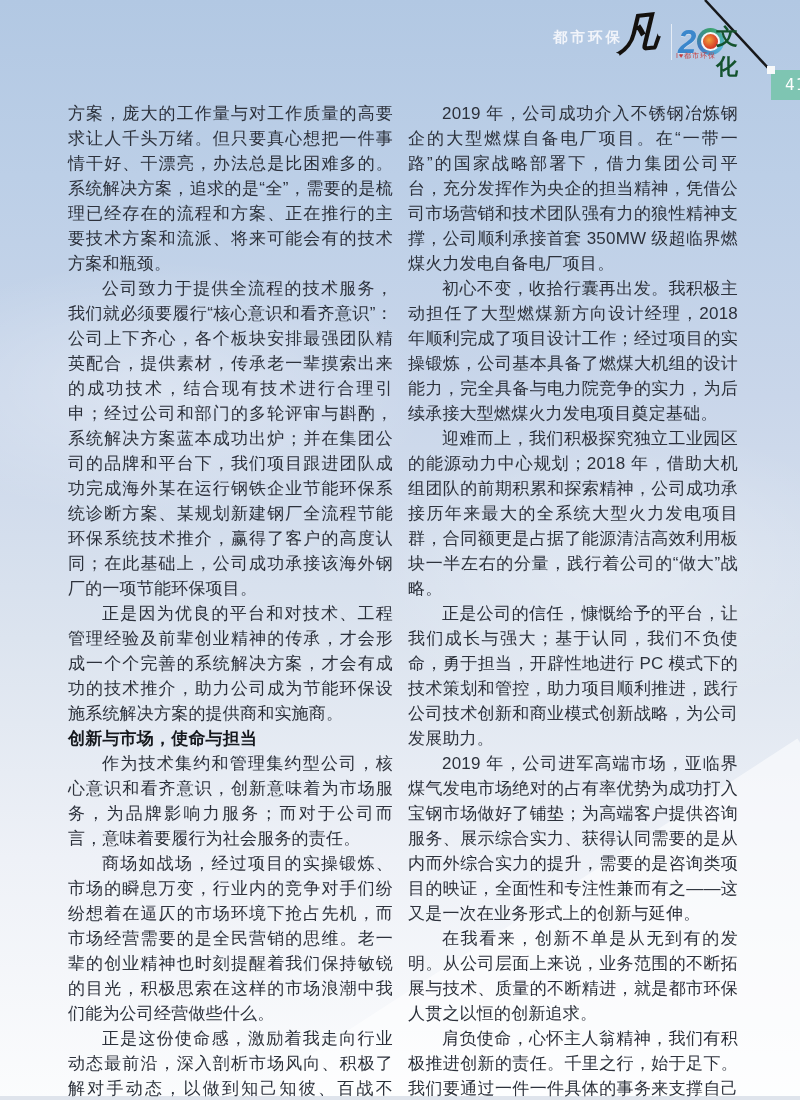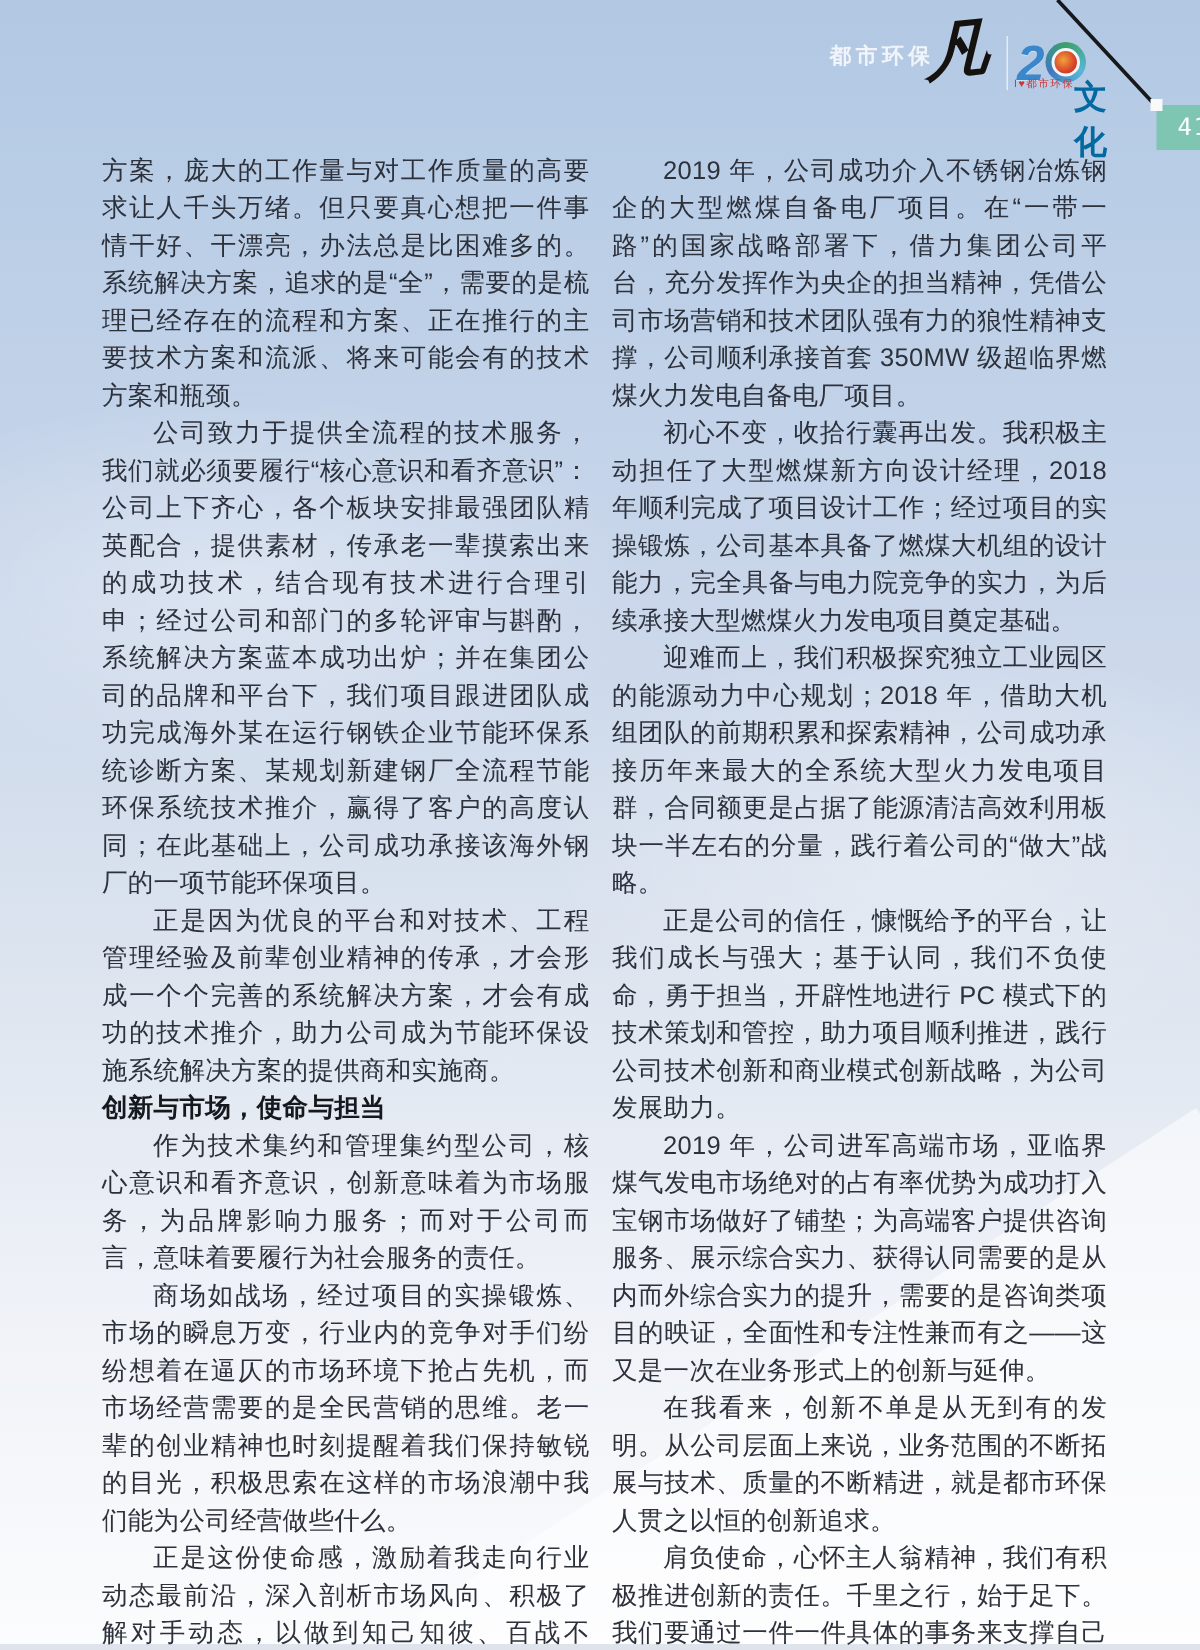--- a/index.html
+++ b/index.html
@@ -27,22 +27,22 @@
   .logo20{position:absolute;left:662px;top:22px;height:38px;display:flex;align-items:center;}
   .logo2{font-size:33px;font-weight:800;font-style:italic;color:#3b87cc;
     text-shadow:0 1px 0 rgba(255,255,255,.4);line-height:1;}
   .logo-ring{width:27px;height:27px;border-radius:50%;margin-left:1px;position:relative;
     background:conic-gradient(#3ba06b,#58b7d8,#3f78c0,#3ba06b);display:flex;align-items:center;justify-content:center;}
   .logo-ring-inner{width:15px;height:15px;border-radius:50%;
     background:radial-gradient(circle at 40% 40%,#f0a23a 0%,#d9442b 60%,#b42318 100%);
     border:2px solid #f5f6f8;}
   .logo-caption{position:absolute;left:660px;top:51px;width:70px;font-size:7px;color:#c43a3a;
     letter-spacing:1px;white-space:nowrap;}
-  .section-label{position:absolute;left:700px;top:22px;font-size:22px;font-weight:800;color:#0369a1;
-    letter-spacing:2px;margin-top:28px;}
+  .section-label{position:absolute;left:700px;top:22px;font-size:22px;font-weight:800;color:#14532d;
+    letter-spacing:2px;}
   .diag-svg{position:absolute;left:0;top:0;width:800px;height:110px;}
   .page-tab{position:absolute;left:755px;top:70px;width:45px;height:30px;background:#7ec5b2;}
   .page-tab .sq{position:absolute;left:-4px;top:-4px;width:8px;height:8px;background:#f7f9fa;}
   .page-num{position:absolute;left:14px;top:5px;color:#fdfefe;font-size:16px;font-weight:300;
     font-family:"DejaVu Sans Mono","Liberation Mono",monospace;letter-spacing:1px;}
 
   
   .col{position:absolute;top:101px;font-size:17px;line-height:25px;color:#2c313b;
     text-align:justify;letter-spacing:.2px;}
   .col-left{left:68px;width:325px;}

